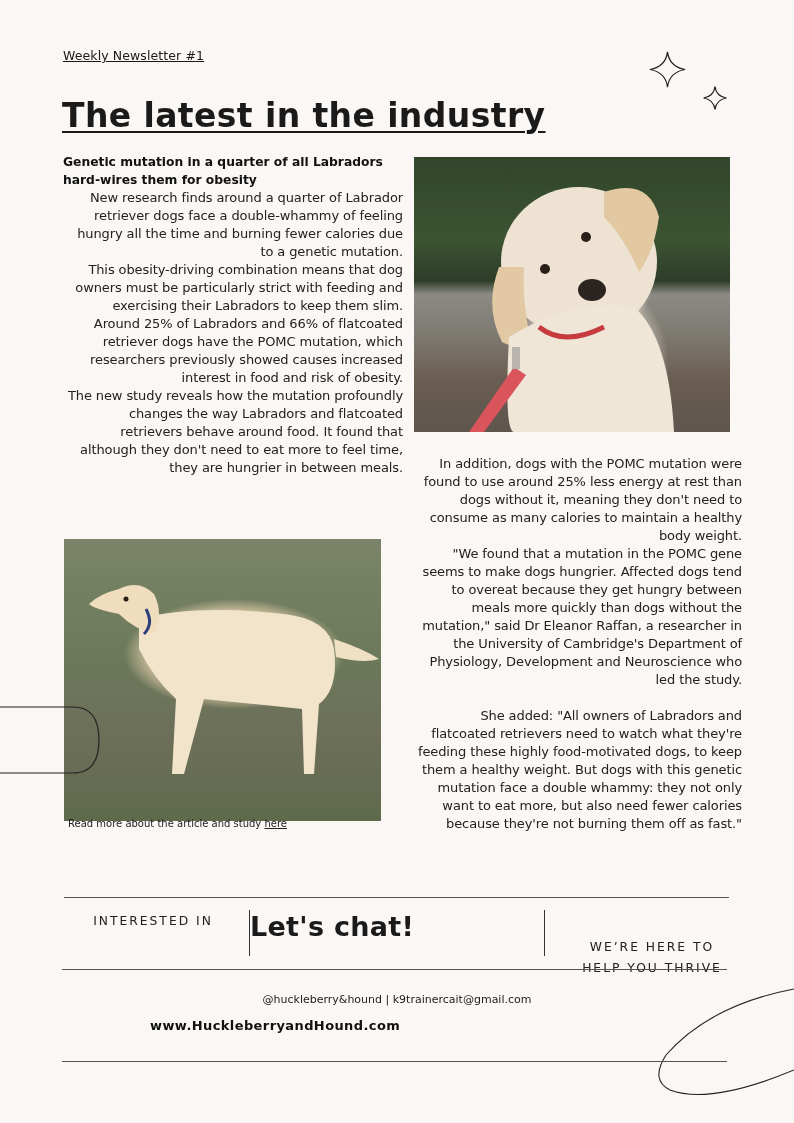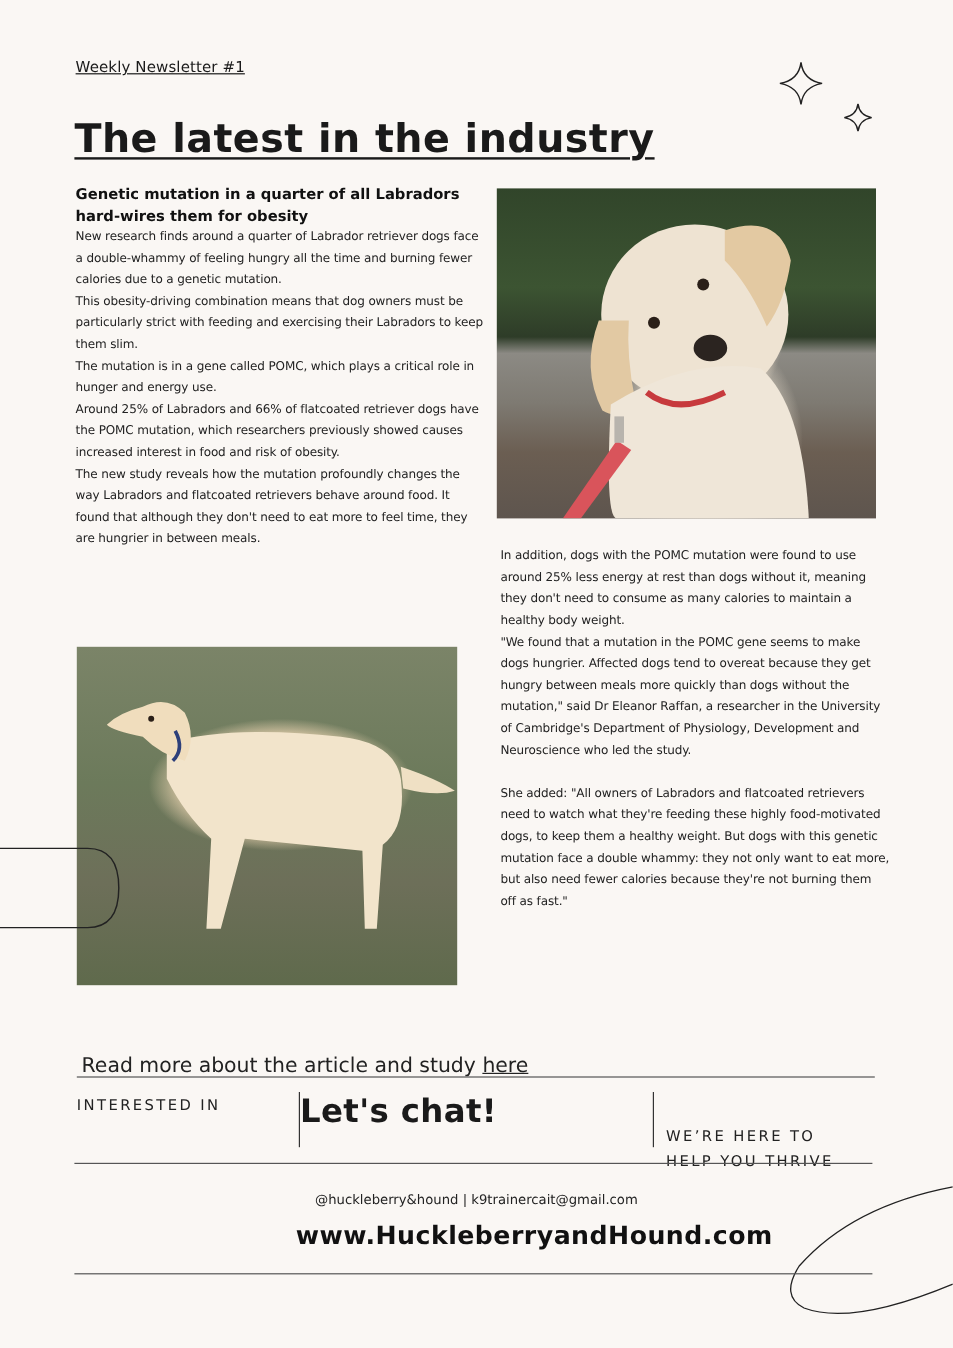--- a/index.html
+++ b/index.html
@@ -30,22 +30,23 @@
   }
   .sparkle-lg { left: 649px; top: 51px; width: 37px; height: 37px; }
   .sparkle-sm { left: 703px; top: 86px; width: 24px; height: 24px; }
 
   .col-left { left: 63px; top: 154px; width: 340px; }
   .headline {
     font-size: 12.3px; font-weight: bold; line-height: 17.6px;
     color: #111;
   }
   .para {
-    font-size: 10px; line-height: 18px; color: #222;
+    font-size: 13px; line-height: 18px; color: #222;
     letter-spacing: -0.1px;
+    text-align: right;
   }
   .col-right { left: 417px; top: 455px; width: 325px; }
   .col-right .para { margin-bottom: 0; }
   .spacer { height: 18px; }
 
   .photo {
     overflow: hidden;
   }
   .photo-puppy {
     left: 414px; top: 157px; width: 316px; height: 275px;
@@ -56,52 +57,52 @@
   }
   .photo-standing {
     left: 64px; top: 539px; width: 317px; height: 282px;
     background:
       radial-gradient(ellipse 110px 55px at 170px 115px, #f0dfc4 0%, #e9d2b0 70%, rgba(233,210,176,0) 100%),
       linear-gradient(to bottom, #7b8468 0%, #6c7a5b 40%, #6d6f59 70%, #5f6a4c 100%);
   }
   .photo svg { width: 100%; height: 100%; display: block; }
 
   .read-more {
-    left: 68px; top: 878px;
-    font-size: 17px; color: #222;
+    left: 68px; top: 818px;
+    font-size: 10px; color: #222;
   }
   .read-more a { color: #222; text-decoration: underline; }
 
   .hr { height: 1px; background: #555; }
   .hr-top { left: 64px; top: 897px; width: 665px; }
   .hr-mid { left: 62px; top: 969px; width: 665px; }
   .hr-bot { left: 62px; top: 1061px; width: 665px; }
 
   .cta-side {
-    font-size: 12.3px; letter-spacing: 2px; 
+    font-size: 12.3px; letter-spacing: 2px; text-align: center;
     line-height: 21px; color: #222;
   }
   .cta-left { left: 64px; top: 911px; width: 178px; }
   .cta-right { left: 555px; top: 911px; width: 194px; margin-top: 26px; }
   .vline { width: 1px; background: #333; height: 46px; top: 910px; }
   .vline-l { left: 249px; }
   .vline-r { left: 544px; }
   .cta-main {
     left: 250px; top: 911px; width: 294px;
     text-align: left;
     font-size: 27px; font-weight: bold; letter-spacing: 0.3px;
   }
 
   .contact {
     left: 150px; top: 993px; width: 494px; text-align: center;
     font-size: 11px; color: #222;
   }
   .website {
-    left: 150px; top: 1018px; width: 494px; text-align: right;
-    font-size: 21px; font-weight: bold; letter-spacing: 0.4px;
+    left: 150px; top: 1018px; width: 494px; text-align: left;
+    font-size: 13px; font-weight: bold; letter-spacing: 0.4px;
     color: #111;
   }
 
   .deco-left { left: 0; top: 700px; width: 110px; height: 80px; }
   .deco-right { left: 650px; top: 985px; width: 144px; height: 120px; }
 </style>
 </head>
 <body>
 
 <div class="abs kicker">Weekly Newsletter #1</div>
@@ -111,21 +112,20 @@
   <path d="M20 1 Q22 17 39 20 Q22 23 20 39 Q18 23 1 20 Q18 17 20 1 Z" fill="none" stroke="#222" stroke-width="1.3"></path>
 </svg>
 <svg class="abs sparkle-sm" viewBox="0 0 40 40">
   <path d="M20 1 Q22 17 39 20 Q22 23 20 39 Q18 23 1 20 Q18 17 20 1 Z" fill="none" stroke="#222" stroke-width="2"></path>
 </svg>
 
 <div class="abs col-left">
   <div class="headline">Genetic mutation in a quarter of all Labradors hard-wires them for obesity</div>
   <p class="para">New research finds around a quarter of Labrador retriever dogs face a double-whammy of feeling hungry all the time and burning fewer calories due to a genetic mutation.</p>
   <p class="para">This obesity-driving combination means that dog owners must be particularly strict with feeding and exercising their Labradors to keep them slim.</p>
-  <p class="para">The mutation is in a gene called POMC, which plays a critical role in hunger and energy use.</p>
   <p class="para">Around 25% of Labradors and 66% of flatcoated retriever dogs have the POMC mutation, which researchers previously showed causes increased interest in food and risk of obesity.</p>
   <p class="para">The new study reveals how the mutation profoundly changes the way Labradors and flatcoated retrievers behave around food. It found that although they don't need to eat more to feel time, they are hungrier in between meals.</p>
 </div>
 
 <div class="abs photo photo-puppy" title="Yellow Labrador puppy tilting head with red collar and leash">
   <svg viewBox="0 0 316 275" preserveAspectRatio="none">
     <ellipse cx="165" cy="105" rx="78" ry="75" fill="#eee3d2"></ellipse>
     <path d="M85 110 Q70 150 88 185 Q105 195 115 175 Q108 140 110 110 Z" fill="#e2c9a3"></path>
     <path d="M190 35 Q235 20 245 60 Q240 95 225 115 Q210 80 190 60 Z" fill="#e3c9a2"></path>
     <path d="M95 180 Q90 275 100 275 L260 275 Q255 180 220 150 Q160 140 95 180 Z" fill="#efe6d8"></path>

